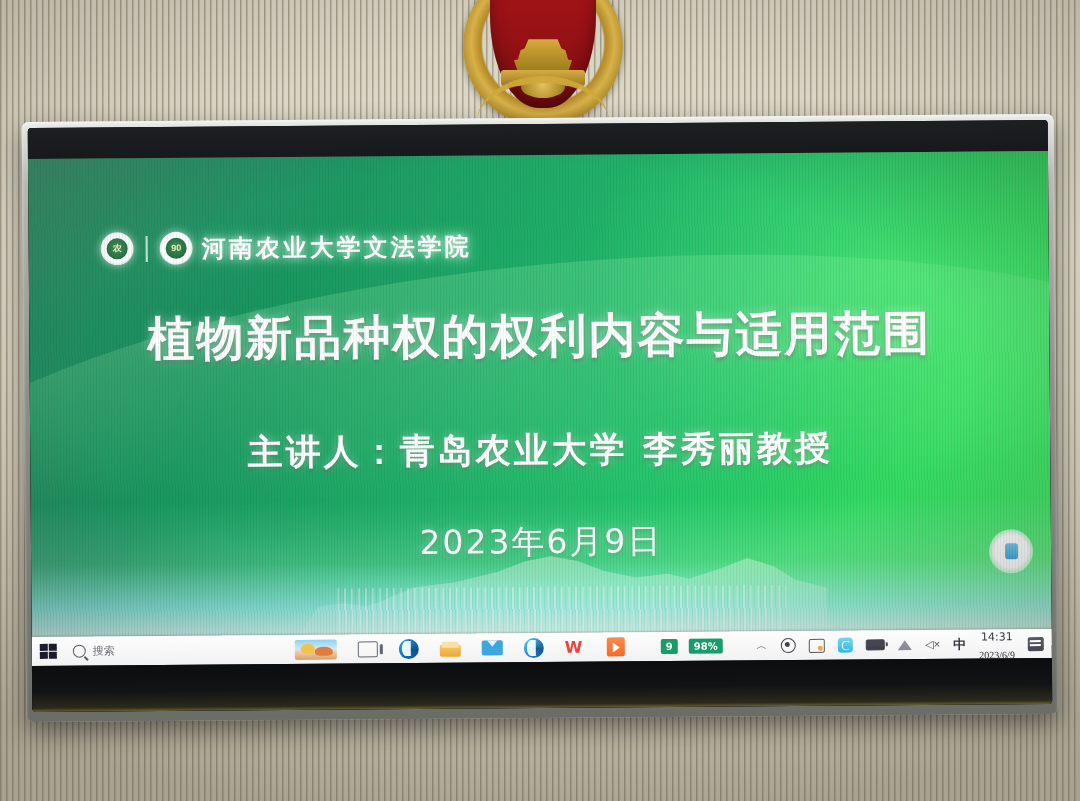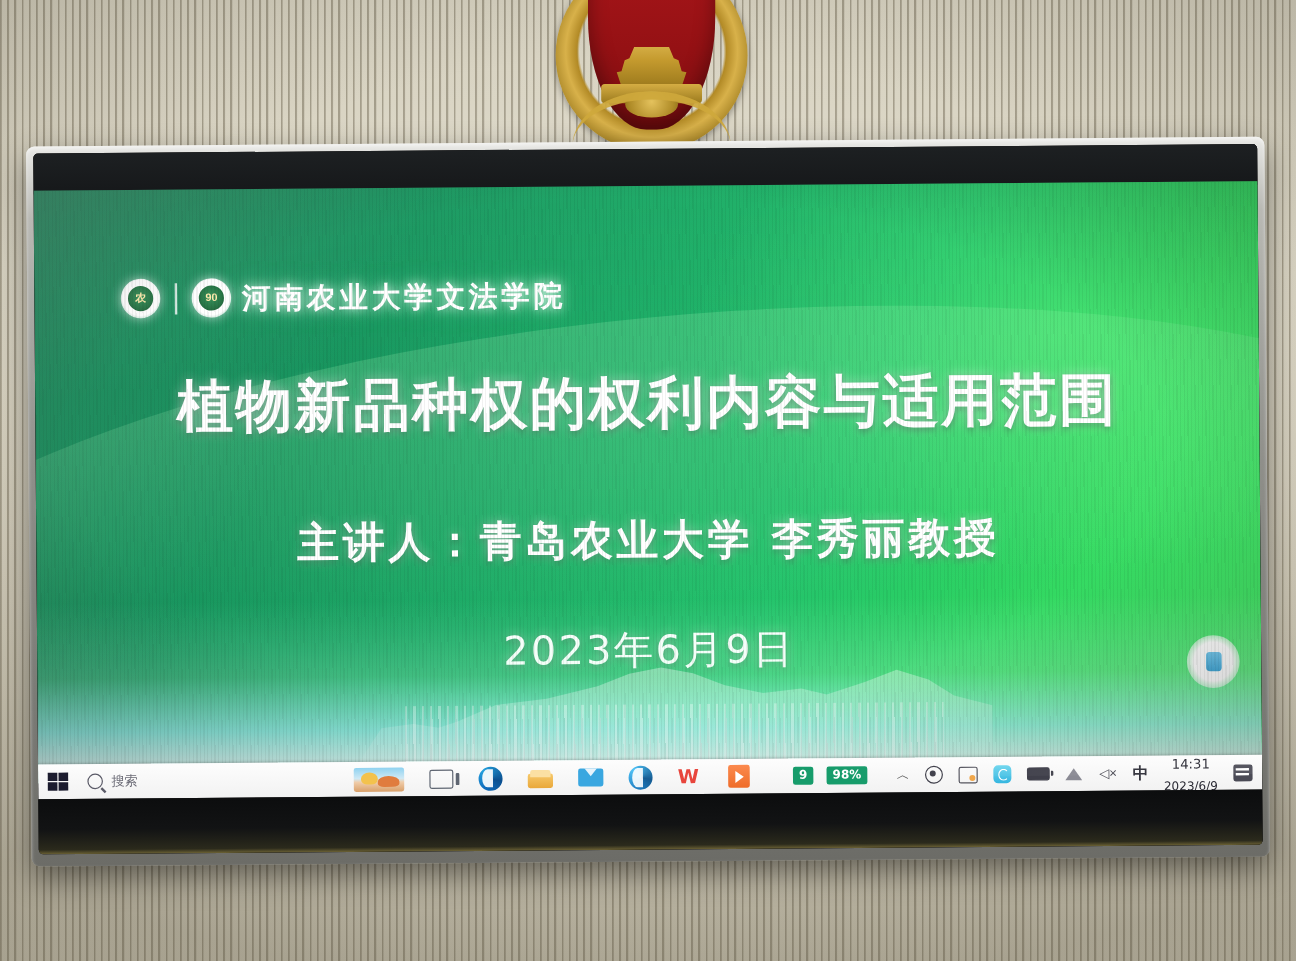--- a/index.html
+++ b/index.html
@@ -260,21 +260,21 @@
   .bluesq{width:15px;height:15px;border-radius:4px;background:linear-gradient(180deg,#6fd6ee,#35b6e0);position:relative;}
   .bluesq:after{content:"";position:absolute;left:4px;top:3px;width:7px;height:8px;border:1.5px solid #fff;border-radius:50%;border-right-color:transparent;}
   .battery{width:17px;height:9px;border:1.5px solid #3f3f4a;border-radius:2px;position:relative;background:#3f3f4a;}
   .battery:after{content:"";position:absolute;right:-4px;top:2px;width:2px;height:4px;background:#3f3f4a;border-radius:0 1px 1px 0;}
   .wifi{width:15px;height:11px;position:relative;}
   .wifi:before{content:"";position:absolute;left:0;bottom:0;width:0;height:0;border-left:7px solid transparent;border-right:7px solid transparent;border-bottom:10px solid #8a8a94;}
   .vol{font-size:11px;color:#44444e;}
   .ime{font-size:13px;color:#2c2c36;font-weight:bold;font-family:"DejaVu Sans",sans-serif;}
   .clock{text-align:center;line-height:1.12;color:#2b2b35;font-family:"DejaVu Sans","Liberation Sans",sans-serif;}
   .clock .t{font-size:11px;}
-  .clock .d{font-size:10px;}
+  .clock .d{font-size:10px;font-family:Liberation Serif, serif;}
   .notif{width:16px;height:14px;background:#4a4a55;border-radius:2px;position:relative;}
   .notif:after{content:"";position:absolute;left:2px;top:3px;width:11px;height:2px;background:#fff;box-shadow:0 4px 0 #fff;}
 
   
   .tv-glare{
     position:absolute;left:0;top:31px;width:100%;height:494px;pointer-events:none;
     background:linear-gradient(122deg, rgba(255,255,255,.12) 0%, rgba(255,255,255,0) 26%, rgba(255,255,255,0) 72%, rgba(255,255,255,.07) 100%);
   }
 </style>
 </head>

